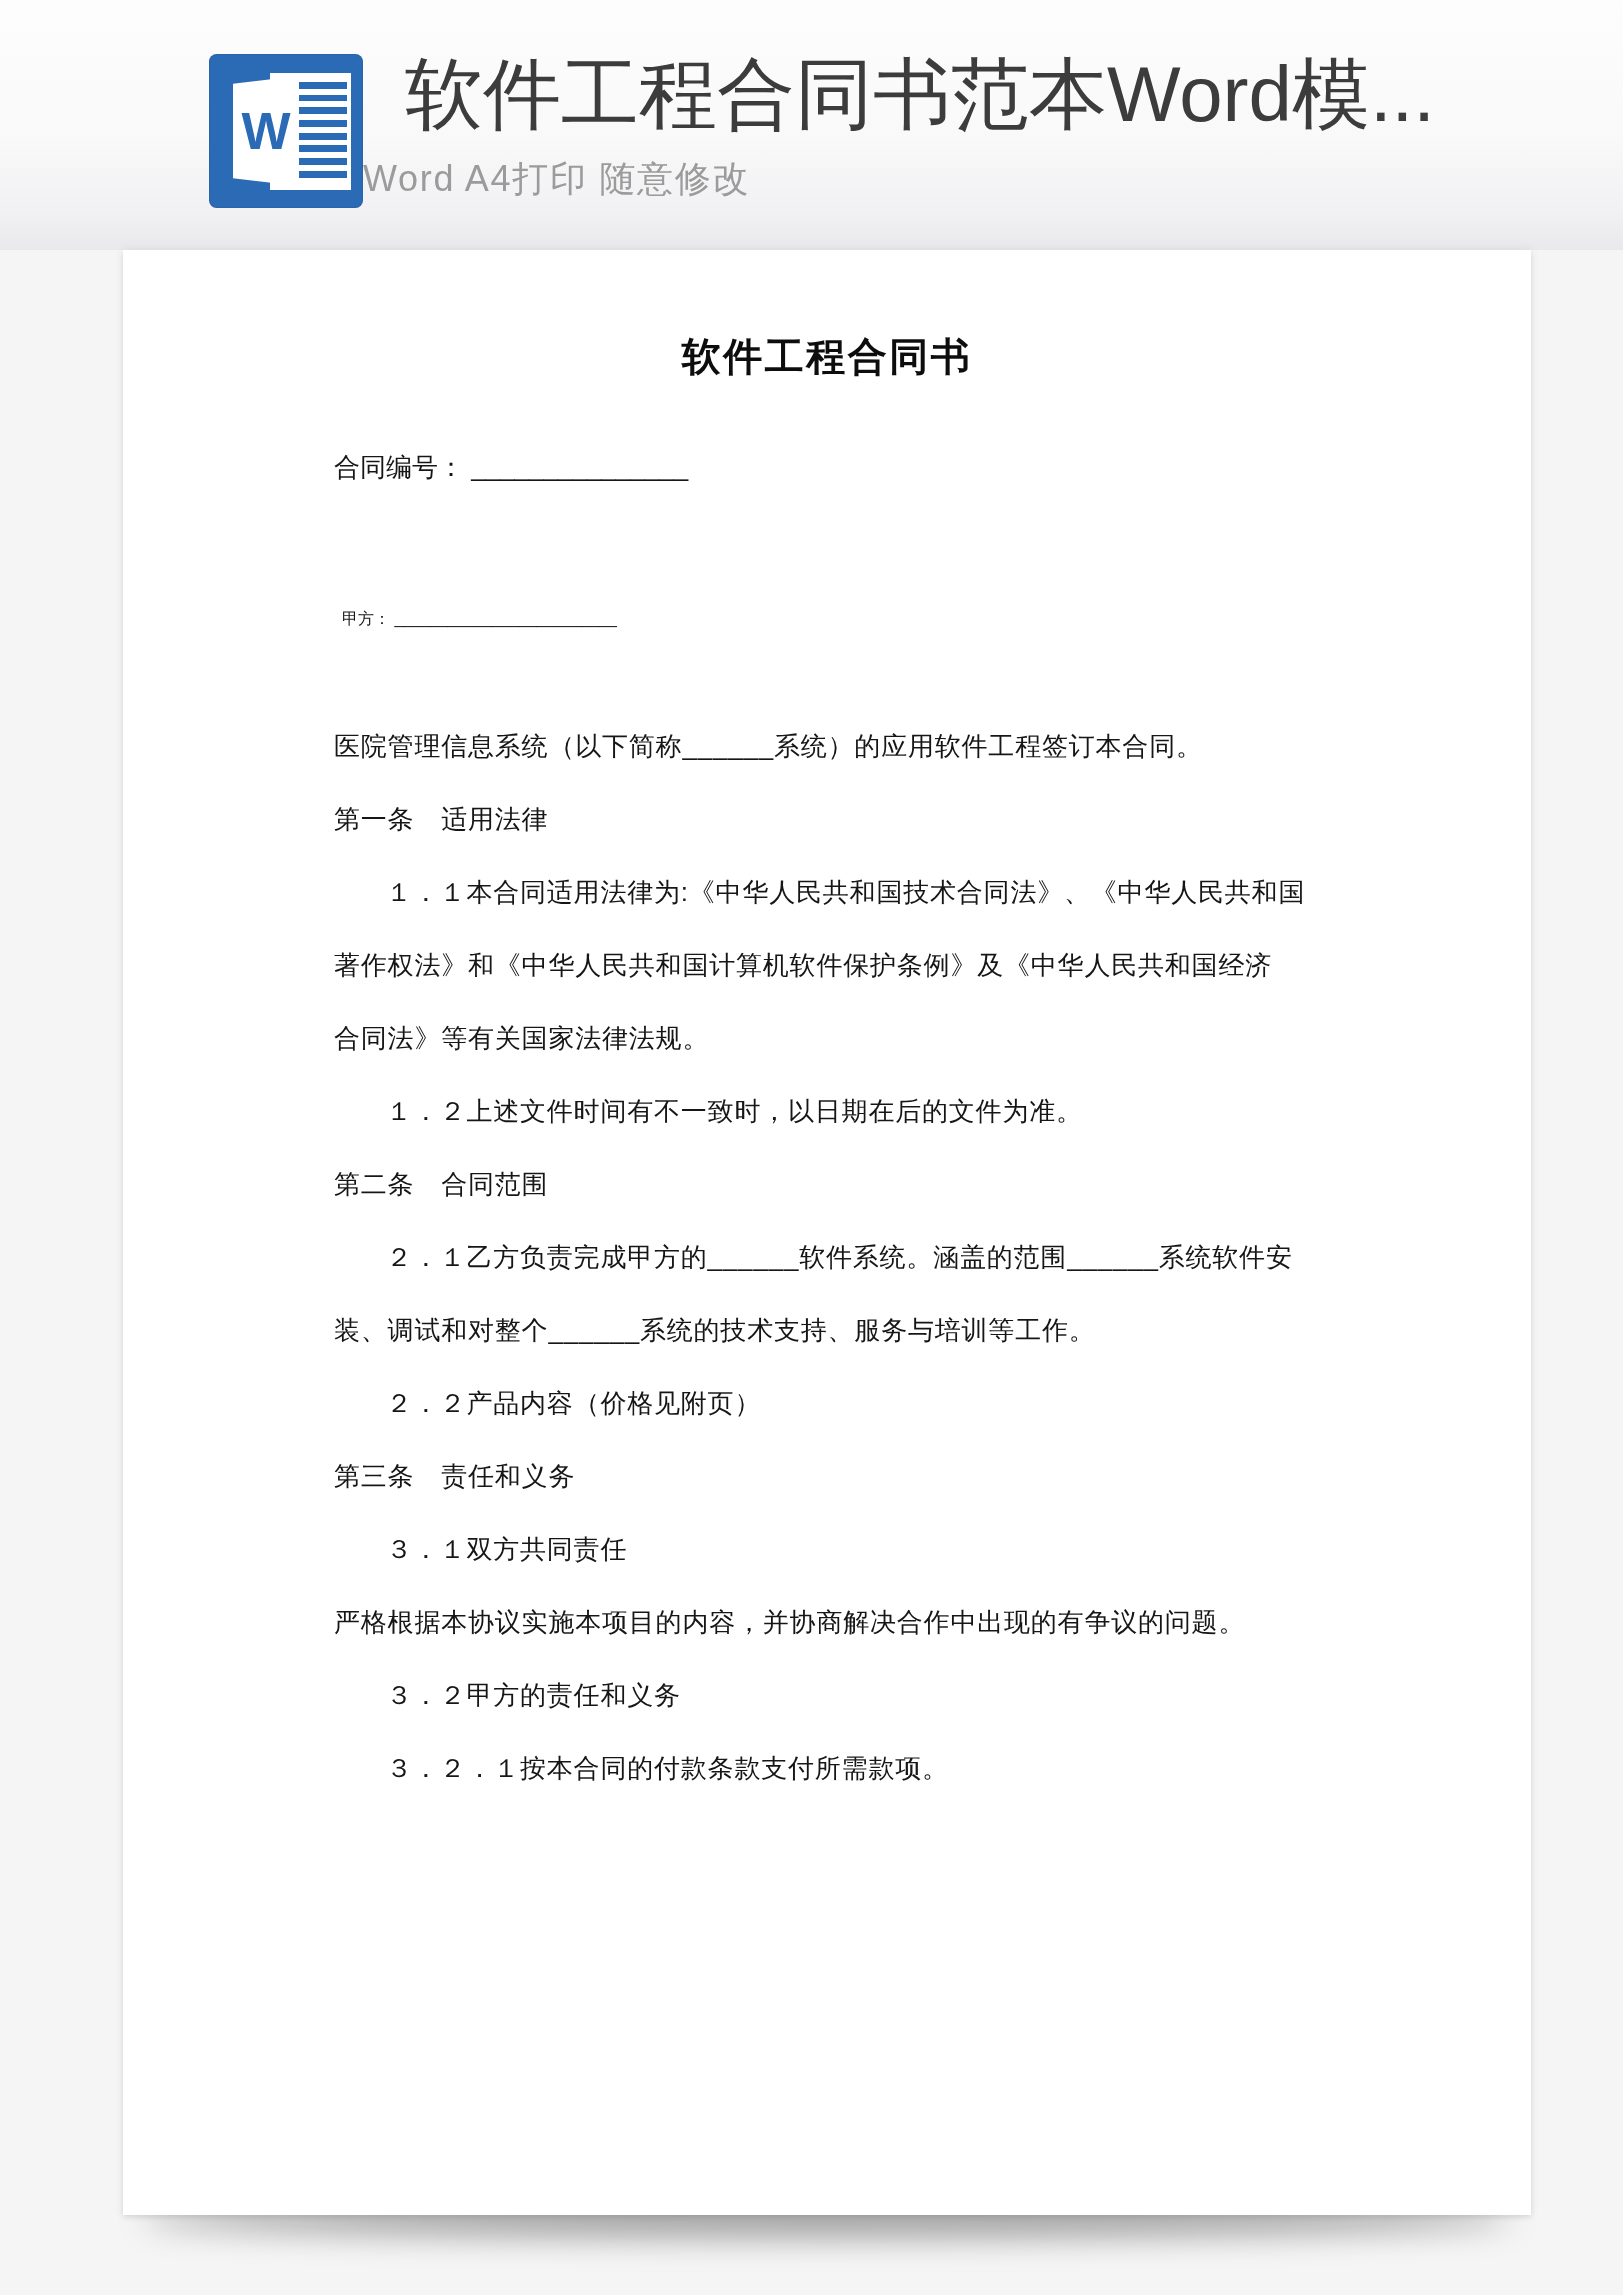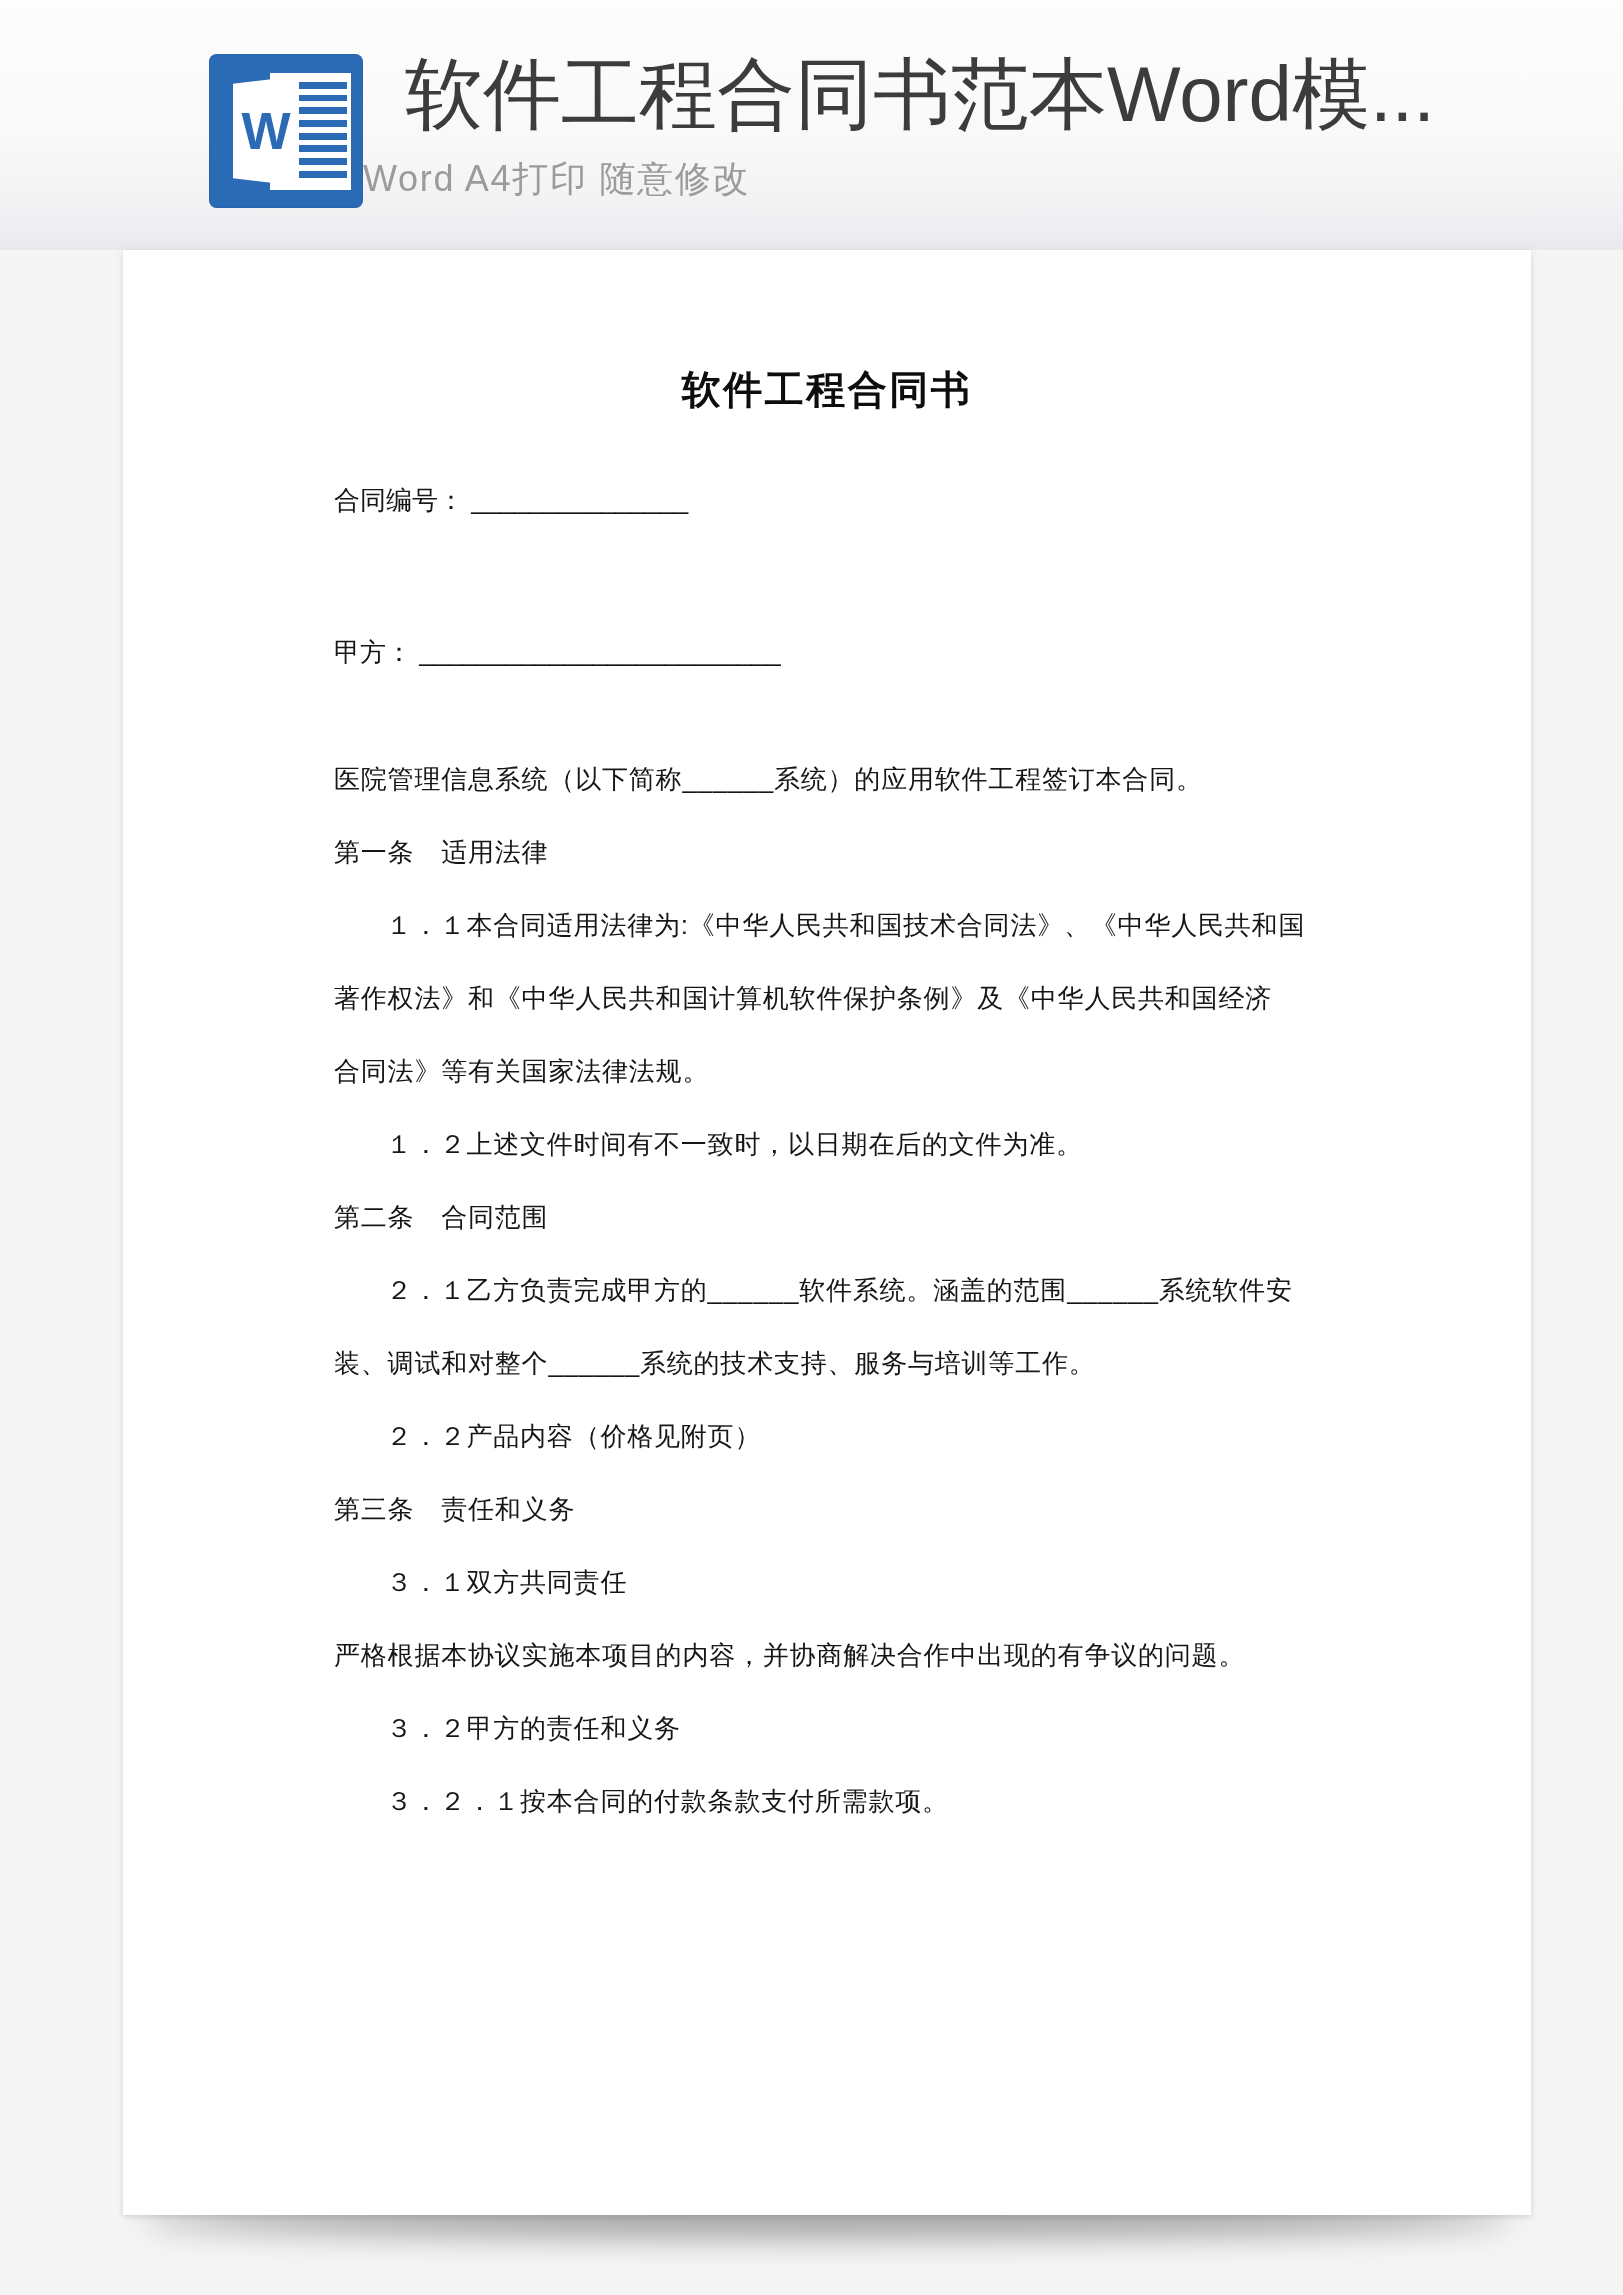--- a/index.html
+++ b/index.html
@@ -104,36 +104,37 @@
     left: 144px; top: 2165px;
     width: 1366px; height: 34px;
     border-radius: 50%;
     box-shadow: 0 36px 32px 1.7px rgba(0,0,0,0.36);
   }
   .page-inner {
     padding: 0 211px;
   }
 
   .doc-title {
-    padding-top: 114px;
+    padding-top: 81px;
     font-size: 39px;
     line-height: 51px;
     font-weight: bold;
     color: #0d0d0d;
     text-align: center;
     letter-spacing: 2.5px;
   }
   .contract-no {
     margin-top: 68px;
     font-size: 26px;
     line-height: 34px;
   }
   .party {
-    font-size: 26px;
+    font-size: 16px;
     line-height: 34px;
+    margin-left: 8px;
   }
   .party-a { margin-top: 118px; }
   .party-b { margin-top: 40px; }
 
   .body-lines { margin-top: 74px; }
   .doc-line {
     font-size: 26px;
     line-height: 73px;
     letter-spacing: 0.8px;
     white-space: nowrap;

